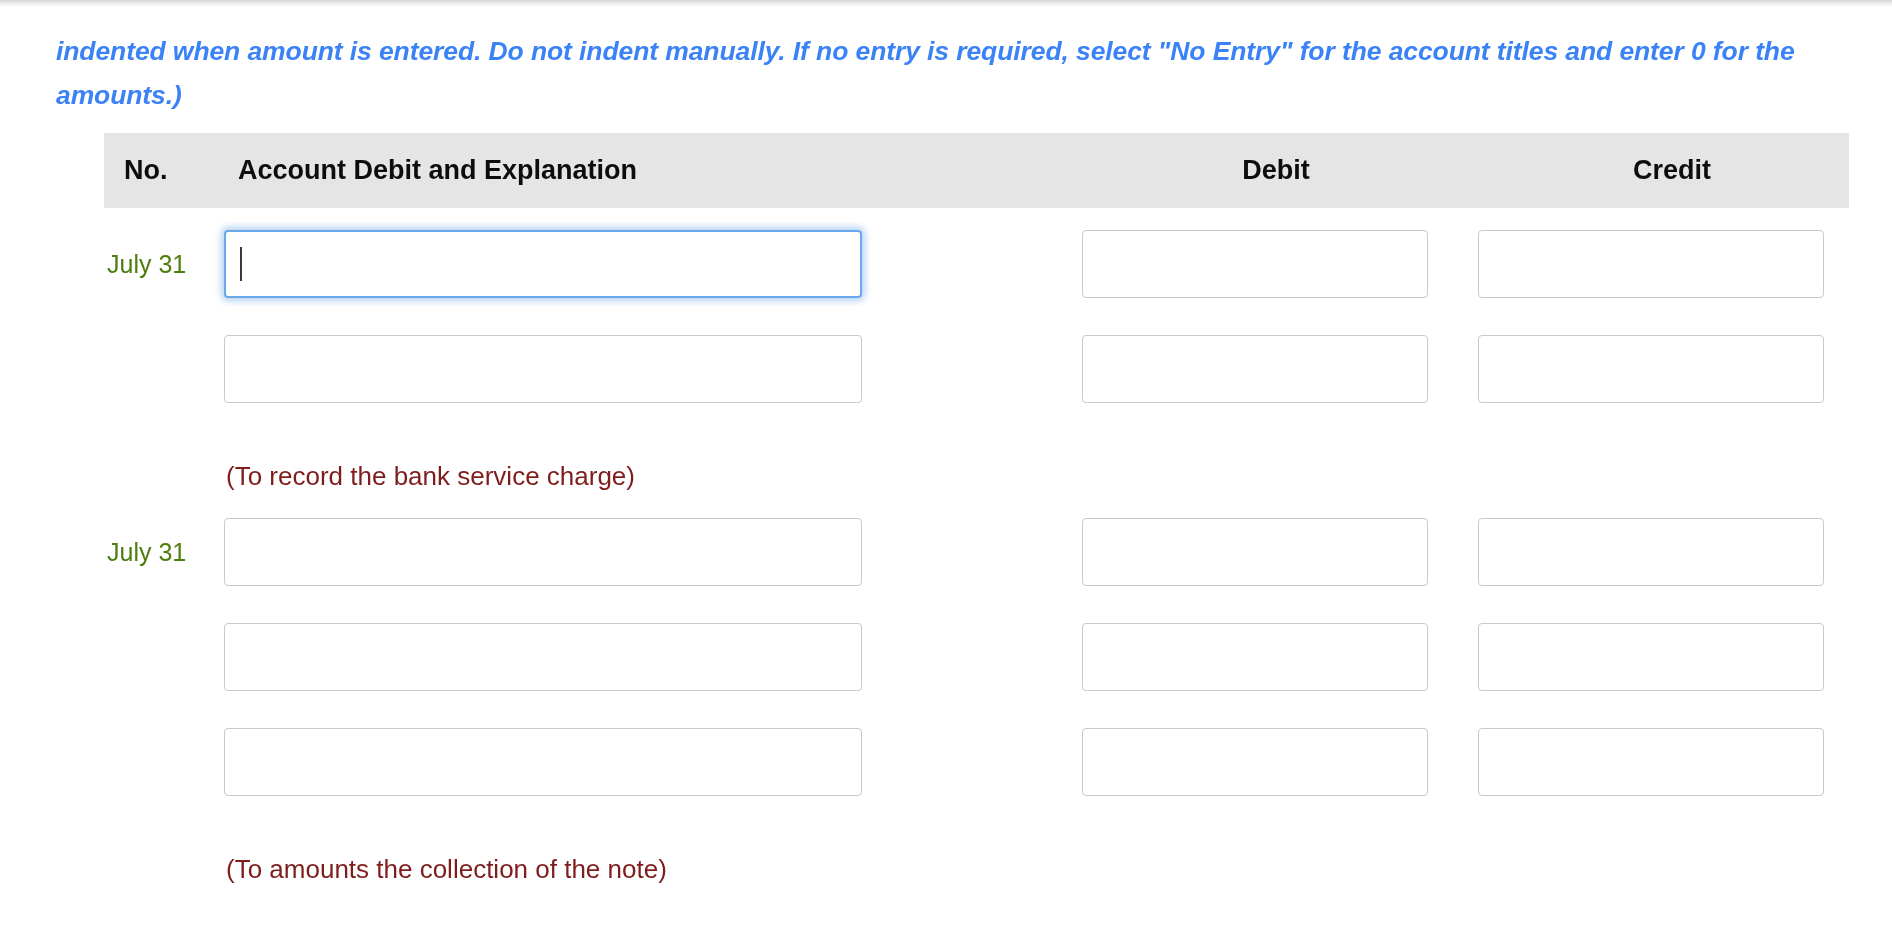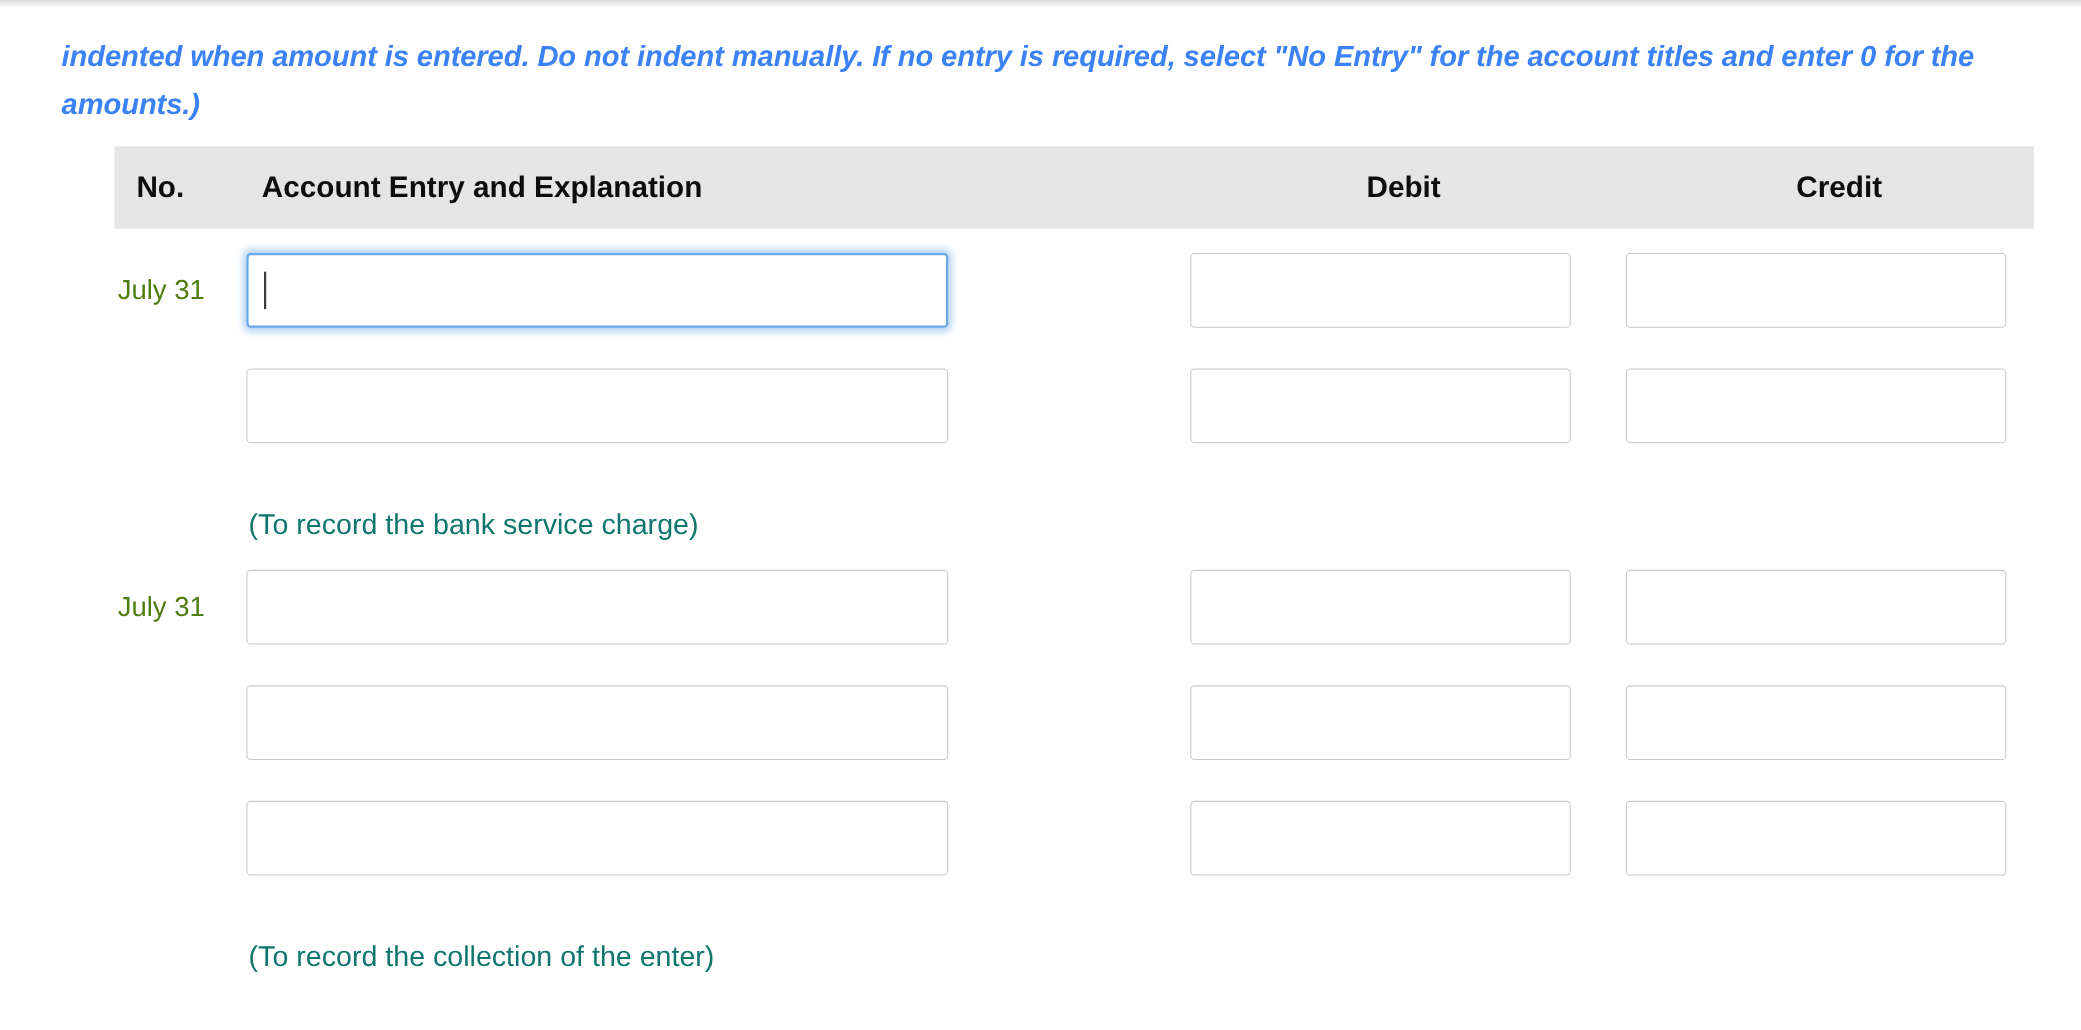--- a/index.html
+++ b/index.html
@@ -129,37 +129,37 @@
     position: absolute;
     left: 0;
     height: 44px;
   }
   .memo-text {
     position: absolute;
     left: 122px;
     top: 0;
     height: 44px;
     line-height: 44px;
-    color: #0f766e;
+    color: #7f1d1d;
     font-size: 26px;
     white-space: nowrap;
   }
 </style>
 </head>
 <body>
 
 <div class="top-edge-shade"></div>
 
 <p class="instructions">indented when amount is entered. Do not indent manually. If no entry is required, select "No Entry" for the account titles and enter 0 for the amounts.)</p>
 
 <div class="journal">
 
   <div class="journal-header">
     <div class="h-cell h-no">No.</div>
-    <div class="h-cell h-account">Account Entry and Explanation</div>
+    <div class="h-cell h-account">Account Debit and Explanation</div>
     <div class="h-cell h-credit">Credit</div>
     <div class="h-cell h-debit">Debit</div>
   </div>
 
   <div class="journal-body" id="journal-body">
       <div class="entry-row" style="top: 22px; width: 1745px;">
         <div class="date-cell">July 31</div>
         <input type="text" class="field account is-focused" value="" style="">
         <span class="caret" style="left: 136px; top: 17px;"></span>
         <input type="text" class="field debit" value="" style="">
@@ -186,17 +186,17 @@
         <input type="text" class="field debit" value="" style="">
         <input type="text" class="field credit" value="" style="">
       </div>
       <div class="entry-row" style="top: 520px; width: 1745px;">
         <div class="date-cell"></div>
         <input type="text" class="field account" value="" style="">
         <input type="text" class="field debit" value="" style="">
         <input type="text" class="field credit" value="" style="">
       </div>
       <div class="memo-row" style="top: 639px; width: 1745px;">
-        <div class="memo-text">(To record the collection of the enter)</div>
+        <div class="memo-text">(To amounts the collection of the note)</div>
       </div>
     </div>
 
 </div>
 
 </body></html>

